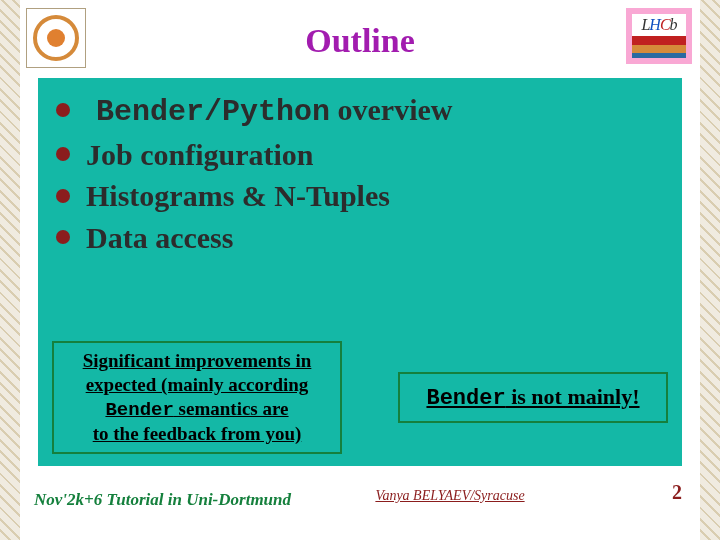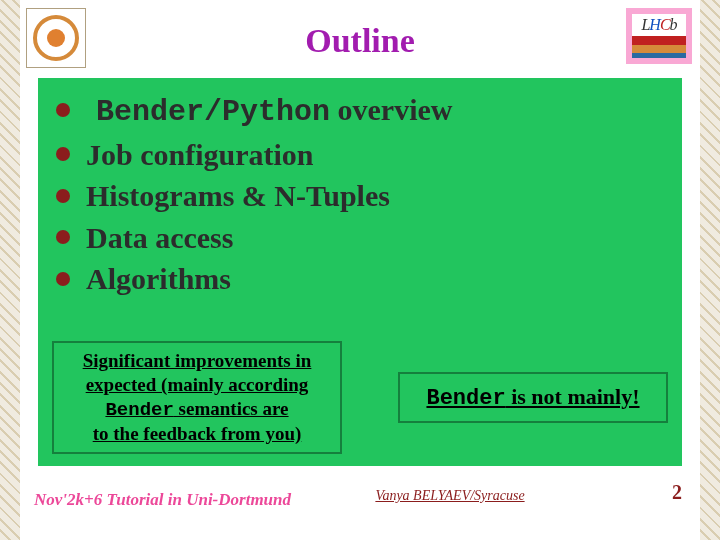--- a/index.html
+++ b/index.html
@@ -87,21 +87,21 @@
     text-align: center;
     font-size: 34px;
     font-weight: bold;
     color: #a21caf;
   }
 
   .content {
     position: absolute;
     left: 8px; top: 70px; right: 8px;
     height: 388px;
-    background: #22c55e;
+    background: #14b8a6;
     padding: 10px 12px 4px 18px;
   }
 
   ul.bullets {
     list-style: none;
     font-size: 30px;
     line-height: 1.32;
     color: #2c2c2c;
     font-weight: bold;
   }
@@ -152,21 +152,21 @@
     left: 0; right: 0; bottom: 4px;
     height: 30px;
   }
   .foot-left {
     position: absolute;
     left: 4px; bottom: 4px;
     font-family: Georgia, "Times New Roman", serif;
     font-style: italic;
     font-weight: bold;
     font-size: 17px;
-    color: #ec4899;
+    color: #15803d;
   }
   .foot-center {
     position: absolute;
     left: 0; right: 0; bottom: 10px;
     text-align: center;
     font-family: Georgia, "Times New Roman", serif;
     font-style: italic;
     font-size: 14px;
     color: #8b1d1d;
     text-decoration: underline;
@@ -203,21 +203,20 @@
   </div>
 
   <div class="content">
     <ul class="bullets">
       <li class="pad1">
         <span class="mono">Bender/Python</span><span> overview</span>
       </li>
       <li><span>Job configuration</span></li>
       <li><span>Histograms &amp; N-Tuples</span></li>
       <li><span>Data access</span></li>
-      <li><span> Algorithms</span></li>
     </ul>
 
     <div class="boxes">
       <div class="box left">
         <div class="u">Significant improvements in</div>
         <div class="u">expected (mainly according</div>
         <div class="u">
           <span class="mono">Bender</span><span> semantics are</span>
         </div>
         <div class="u">to the feedback from you)</div>

